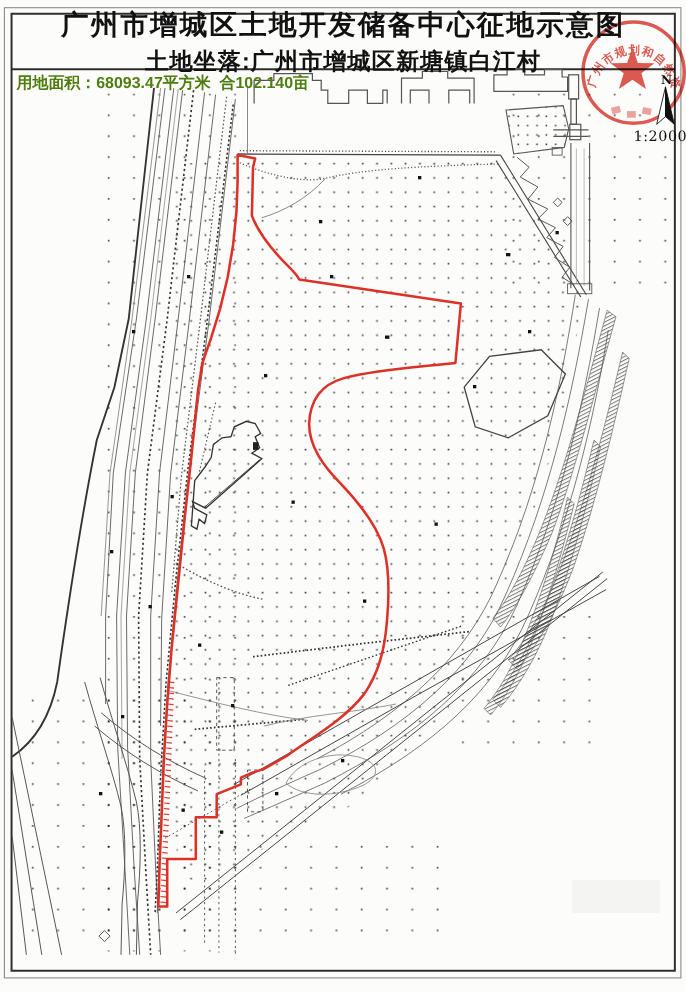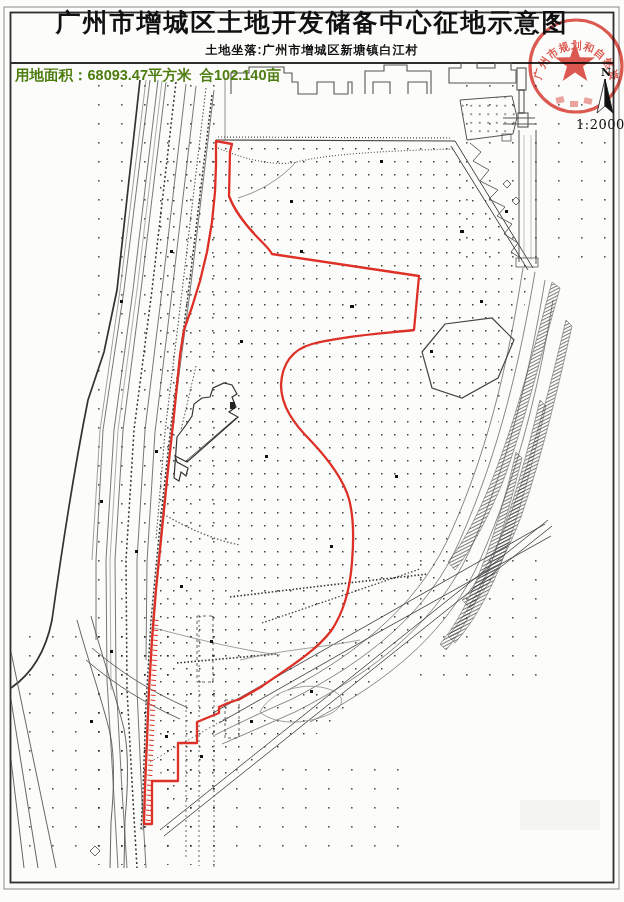--- a/index.html
+++ b/index.html
@@ -9,21 +9,21 @@
     font-family:"Liberation Sans",sans-serif;color:#1a1a1a;
   }
   .map-canvas{position:absolute;left:0;top:0;width:624px;height:902px;}
   .txt{position:absolute;white-space:pre;}
   .title{
     left:0;top:6px;width:624px;text-align:center;
     font-size:25px;font-weight:bold;letter-spacing:2px;color:#111;
   }
   .subtitle{
     left:0;top:42px;width:624px;text-align:center;
-    font-size:12px;font-weight:bold;letter-spacing:1px;color:#111;
+    font-size:21px;font-weight:bold;letter-spacing:1px;color:#111;
   }
   .area-label{
     left:15px;top:66px;font-size:14.5px;font-weight:bold;color:#4d7c0f;
   }
   .scale-label{
     left:576px;top:117px;width:48px;
     font-family:"DejaVu Serif","Liberation Serif",serif;
     font-size:13px;color:#111;letter-spacing:.5px;
   }
   svg text{font-family:"Liberation Sans",sans-serif;}

